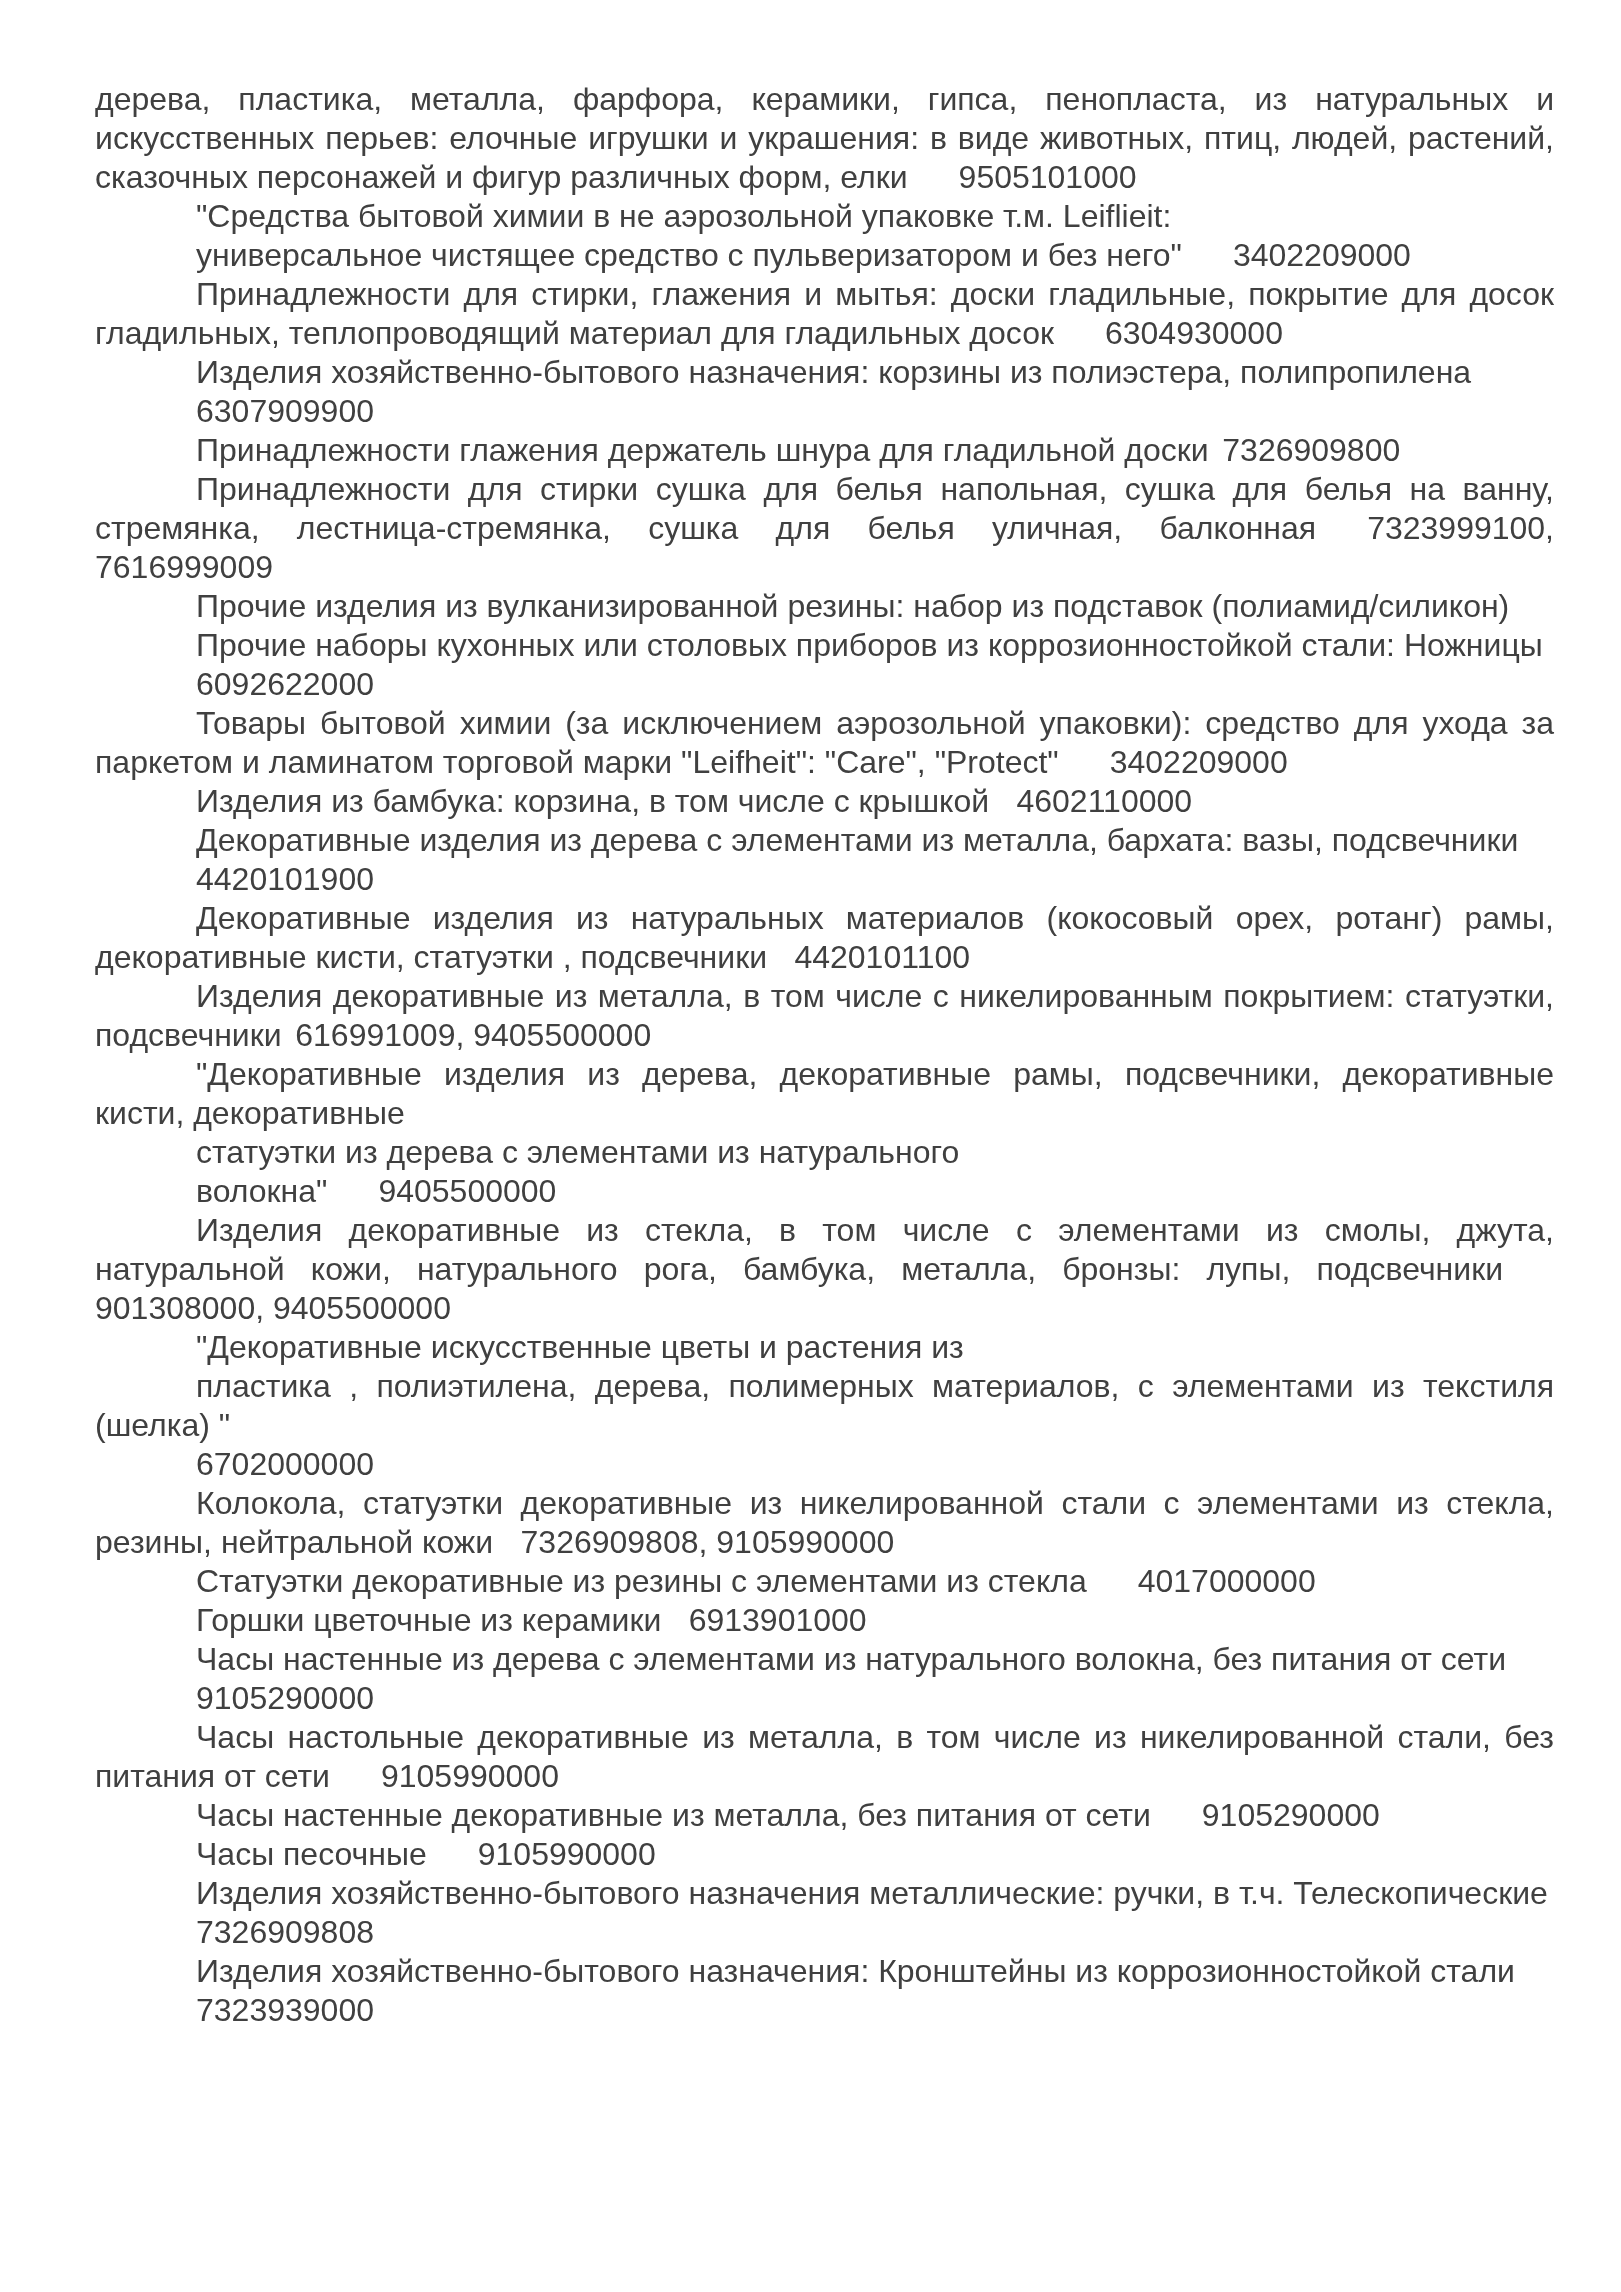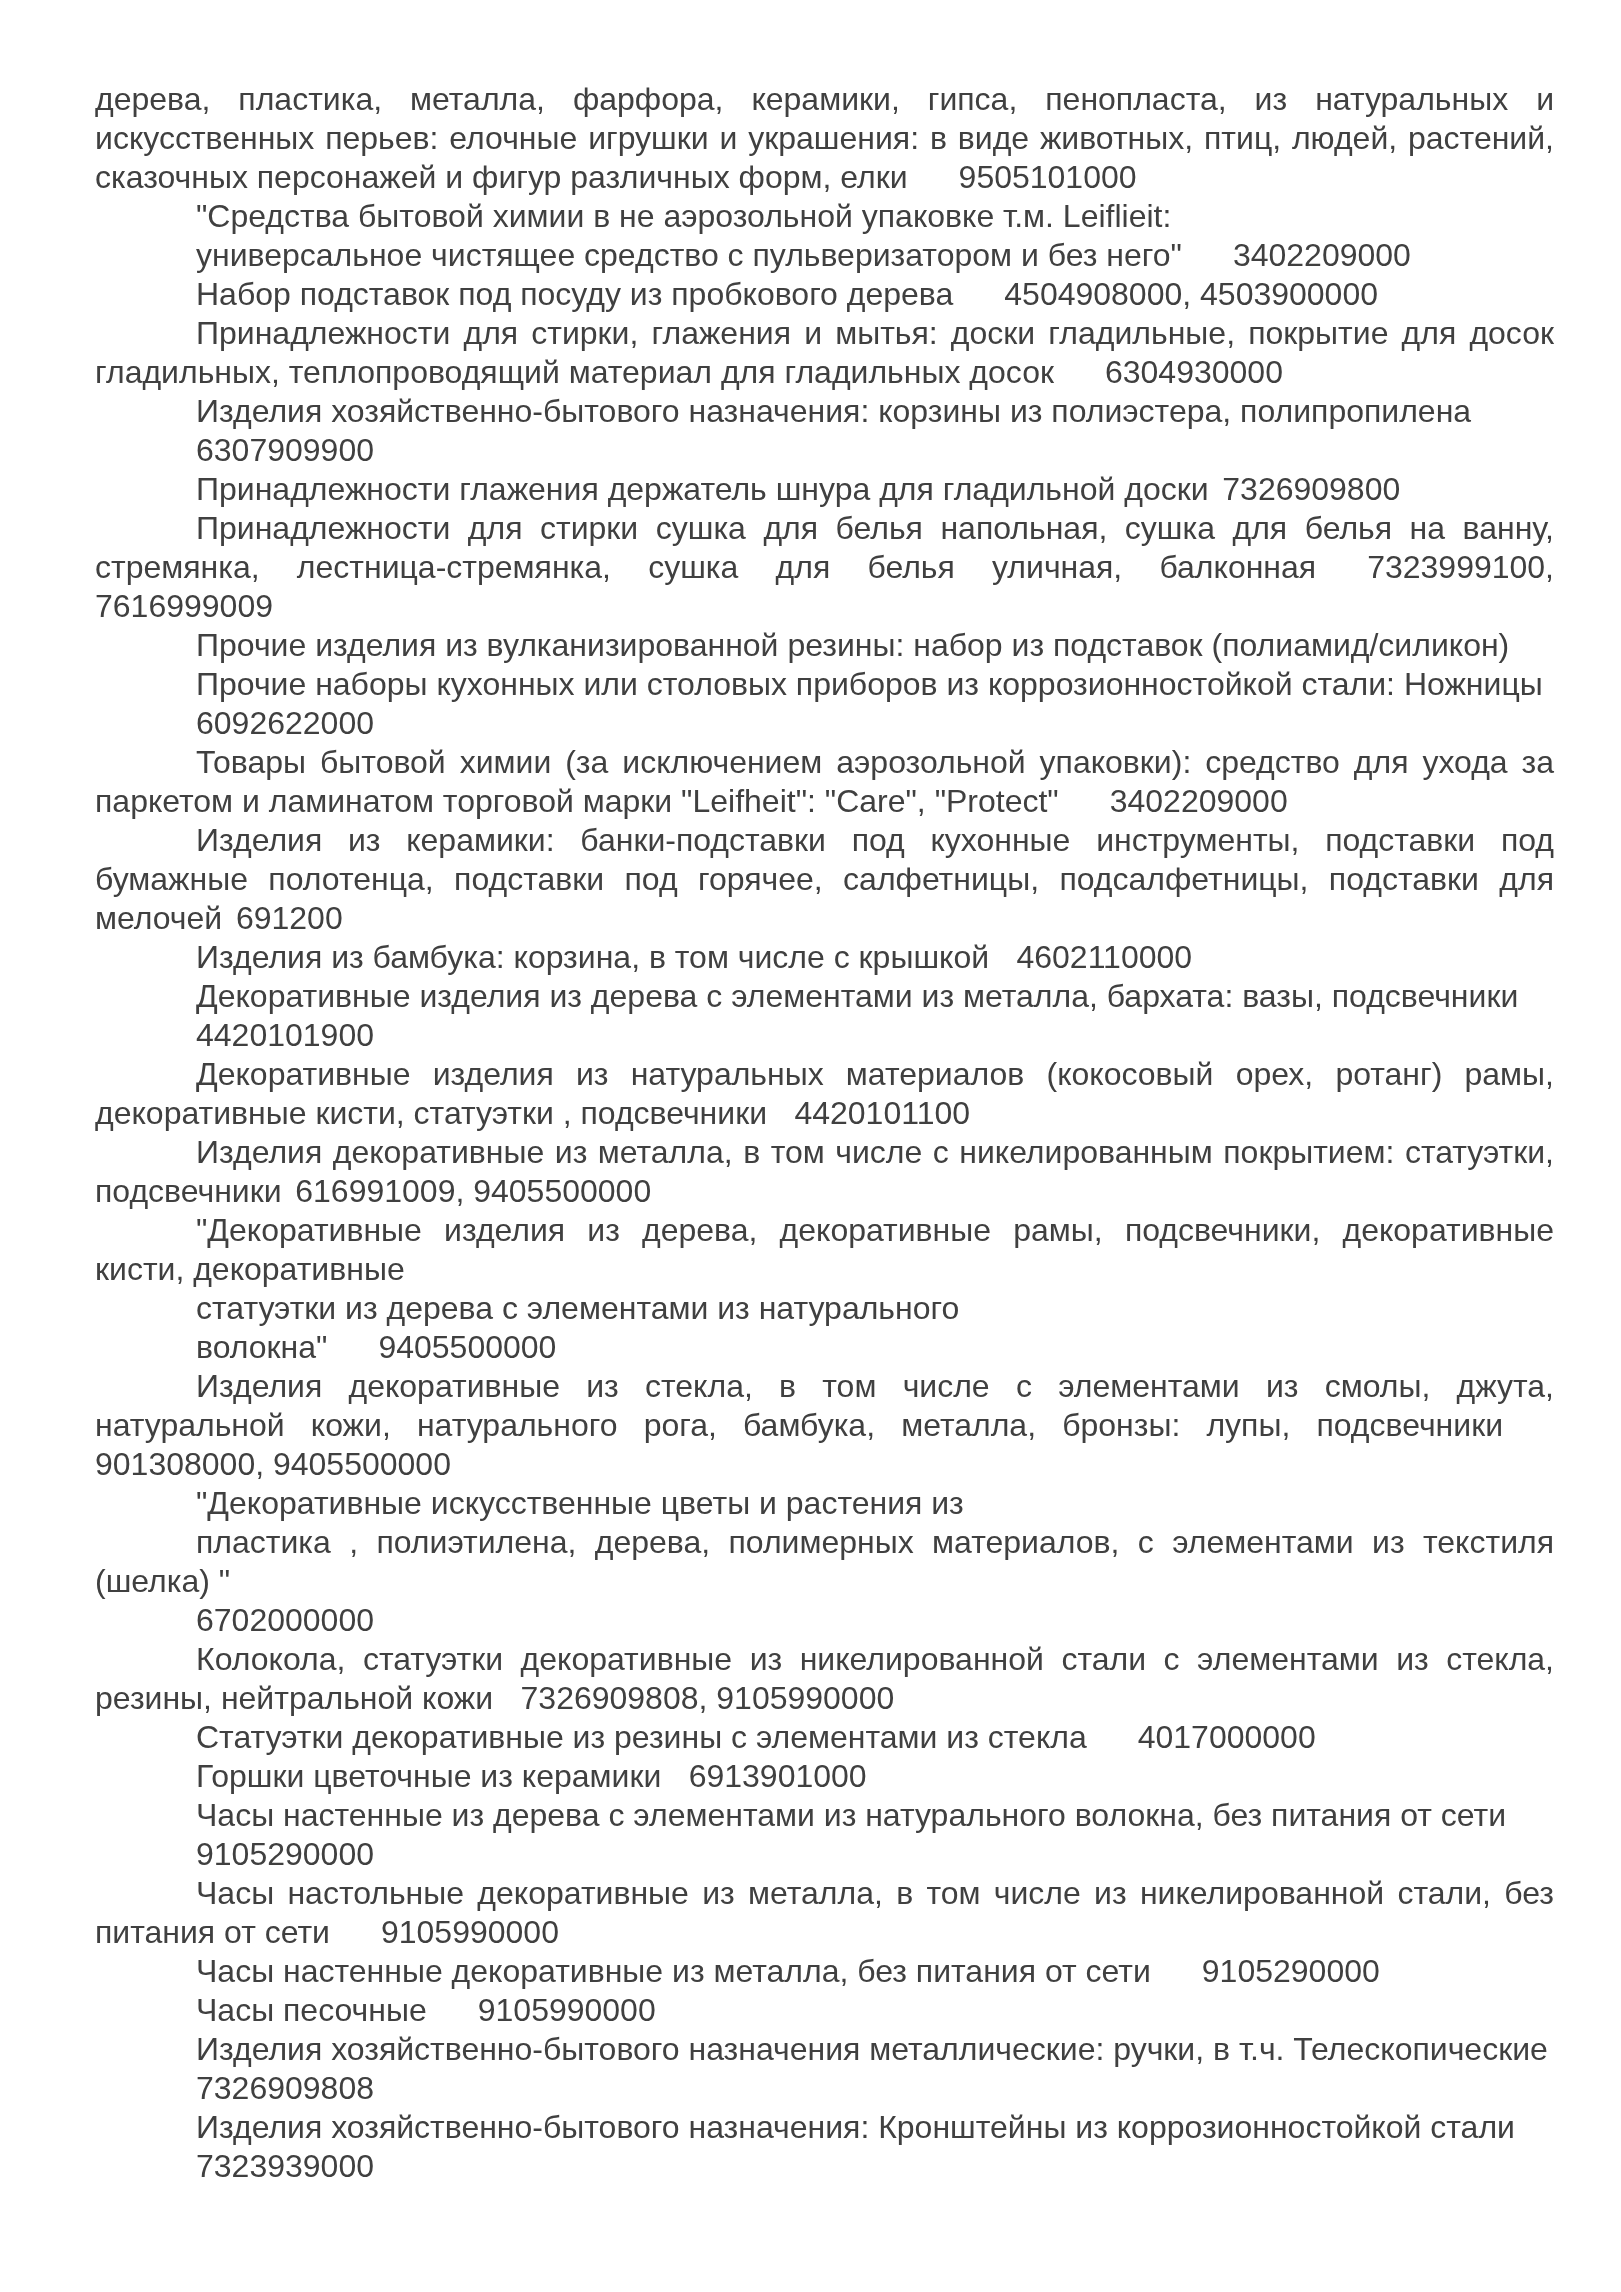--- a/index.html
+++ b/index.html
@@ -40,31 +40,29 @@
   .gap.small { width: 13.7px; }
 </style>
 </head>
 <body>
 
 <div class="page">
   <div class="doc" id="doc">
       <p class="para no-indent"><span>дерева, пластика, металла, фарфора, керамики, гипса, пенопласта, из натуральных и искусственных перьев: елочные игрушки и украшения: в виде животных, птиц, людей, растений, сказочных персонажей и фигур различных форм, елки</span><span class="gap tab"></span><span>9505101000</span></p>
       <p class="para"><span>"Средства бытовой химии в не аэрозольной упаковке т.м. Leiflieit:</span></p>
       <p class="para"><span>универсальное чистящее средство с пульверизатором и без него"</span><span class="gap tab"></span><span>3402209000</span></p>
-      <p class="para"><span>Набор подставок под посуду из пробкового дерева</span><span class="gap tab"></span><span>4504908000, 4503900000</span></p>
       <p class="para"><span>Принадлежности для стирки, глажения и мытья: доски гладильные, покрытие для досок гладильных, теплопроводящий материал для гладильных досок</span><span class="gap tab"></span><span>6304930000</span></p>
       <p class="para"><span>Изделия хозяйственно-бытового назначения: корзины из полиэстера, полипропилена</span></p>
       <p class="para"><span>6307909900</span></p>
       <p class="para"><span>Принадлежности глажения держатель шнура для гладильной доски</span><span class="gap small"></span><span>7326909800</span></p>
       <p class="para"><span>Принадлежности для стирки сушка для белья напольная, сушка для белья на ванну, стремянка, лестница-стремянка, сушка для белья уличная, балконная</span><span class="gap tab"></span><span>7323999100, 7616999009</span></p>
       <p class="para"><span>Прочие изделия из вулканизированной резины: набор из подставок (полиамид/силикон)</span></p>
       <p class="para"><span>Прочие наборы кухонных или столовых приборов из коррозионностойкой стали: Ножницы</span></p>
       <p class="para"><span>6092622000</span></p>
       <p class="para"><span>Товары бытовой химии (за исключением аэрозольной упаковки): средство для ухода за паркетом и ламинатом торговой марки "Leifheit": "Care", "Protect"</span><span class="gap tab"></span><span>3402209000</span></p>
-      <p class="para"><span>Изделия из керамики: банки-подставки под кухонные инструменты, подставки под бумажные полотенца, подставки под горячее, салфетницы, подсалфетницы, подставки для мелочей</span><span class="gap small"></span><span>691200</span></p>
       <p class="para"><span>Изделия из бамбука: корзина, в том числе с крышкой</span><span class="gap med"></span><span>4602110000</span></p>
       <p class="para"><span>Декоративные изделия из дерева с элементами из металла, бархата: вазы, подсвечники</span></p>
       <p class="para"><span>4420101900</span></p>
       <p class="para"><span>Декоративные изделия из натуральных материалов (кокосовый орех, ротанг) рамы, декоративные кисти, статуэтки , подсвечники</span><span class="gap med"></span><span>4420101100</span></p>
       <p class="para"><span>Изделия декоративные из металла, в том числе с никелированным покрытием: статуэтки, подсвечники</span><span class="gap small"></span><span>616991009, 9405500000</span></p>
       <p class="para"><span>"Декоративные изделия из дерева, декоративные рамы, подсвечники, декоративные кисти, декоративные</span></p>
       <p class="para"><span>статуэтки из дерева с элементами из натурального</span></p>
       <p class="para"><span>волокна"</span><span class="gap tab"></span><span>9405500000</span></p>
       <p class="para"><span>Изделия декоративные из стекла, в том числе с элементами из смолы, джута, натуральной кожи, натурального рога, бамбука, металла, бронзы: лупы, подсвечники</span><span class="gap tab"></span><span>901308000, 9405500000</span></p>
       <p class="para"><span>"Декоративные искусственные цветы и растения из</span></p>

